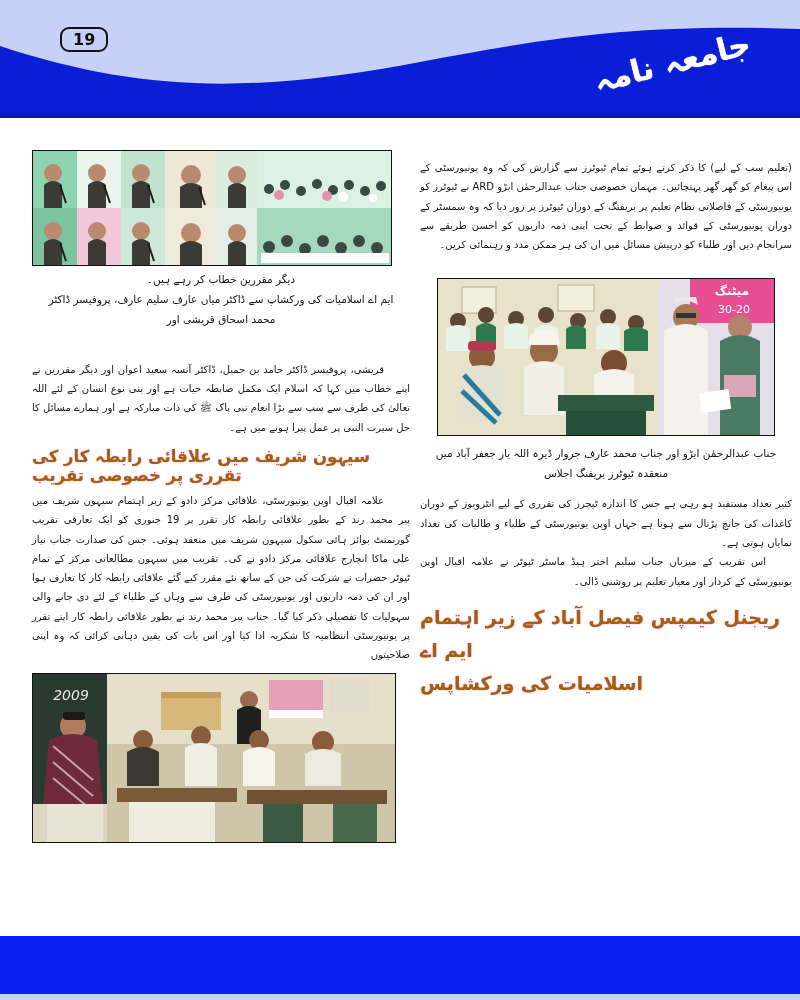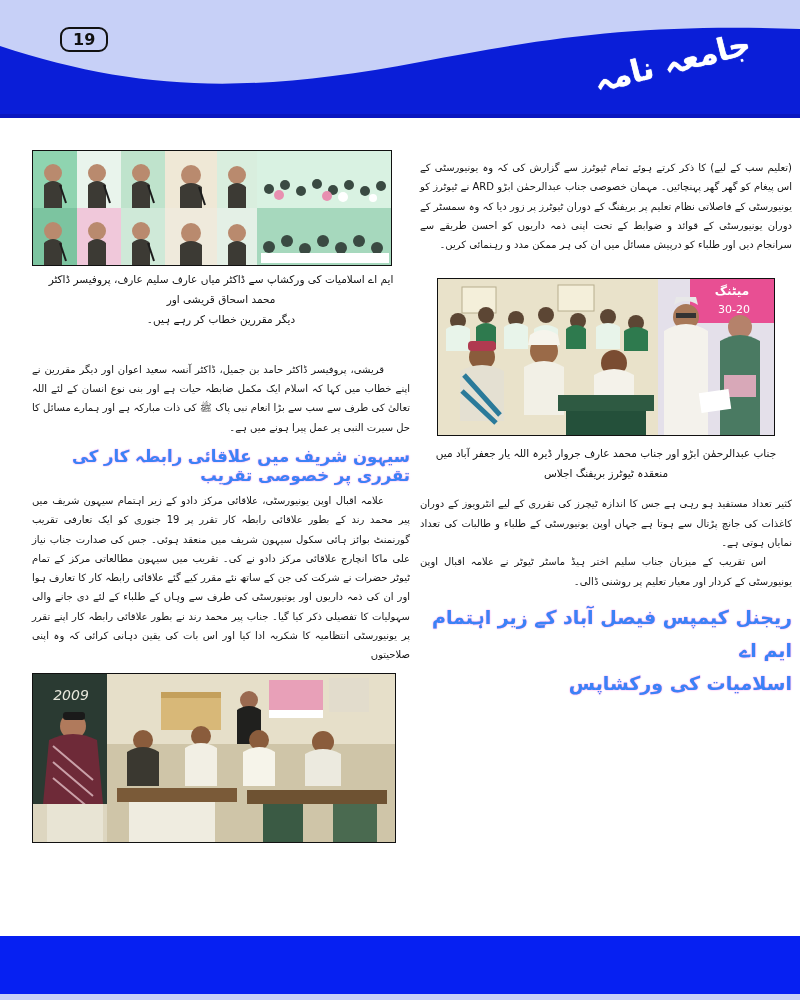--- a/index.html
+++ b/index.html
@@ -22,22 +22,22 @@
   
   .urdu{direction:rtl;text-align:justify;color:#141414;font-size:10px;line-height:1.93;}
   .indent{text-indent:26px;}
   #left-col{position:absolute;left:32px;top:150px;width:378px;}
   #right-col{position:absolute;left:420px;top:158px;width:372px;}
 
   .photo-frame{border:1.5px solid #111;background:#cfe8da;display:block;}
   .caption{direction:rtl;text-align:center;font-size:10.5px;line-height:1.9;
     color:#111;margin:4px 10px 0 10px;}
 
-  .heading-magenta{direction:rtl;text-align:right;font-weight:bold;
-    color:#3b82f6;text-shadow:0 0 2px #ffb3f2, 0 0 1px #ff8ae8;}
+  .heading-magenta{direction:rtl;text-align:left;font-weight:bold;
+    color:#a16207;text-shadow:0 0 2px #ffb3f2, 0 0 1px #ff8ae8;}
   #left-heading{font-size:16.5px;margin:10px 0 6px 0;}
   #right-heading{font-size:19px;line-height:1.75;margin:10px 0 6px 0;}
 
   .spacer-sm{height:6px;}
 </style>
 </head>
 <body>
 
 <div id="page">
 
@@ -129,22 +129,22 @@
         </g>
         <g fill="#ffffff">
           <circle cx="310" cy="46" r="5"></circle>
             <circle cx="340" cy="47" r="4"></circle>
           <rect x="228" y="102" width="128" height="10"></rect>
         </g>
       </g>
     </svg>
 
     <div class="caption">
+      <div>دیگر مقررین خطاب کر رہے ہیں۔</div>
       <div>ایم اے اسلامیات کی ورکشاپ سے ڈاکٹر میاں عارف سلیم عارف، پروفیسر ڈاکٹر محمد اسحاق قریشی اور</div>
-      <div>دیگر مقررین خطاب کر رہے ہیں۔</div>
     </div>
 
     <div class="spacer-sm"></div>
     <p class="urdu indent" style="margin:24px 0 0 0;">قریشی، پروفیسر ڈاکٹر حامد بن جمیل، ڈاکٹر آنسہ سعید اعوان اور دیگر مقررین نے اپنے خطاب میں کہا کہ اسلام ایک مکمل ضابطہ حیات ہے اور بنی نوع انسان کے لئے اللہ تعالیٰ کی طرف سے سب سے بڑا انعام نبی پاک ﷺ کی ذات مبارکہ ہے اور ہمارے مسائل کا حل سیرت النبی پر عمل پیرا ہونے میں ہے۔</p>
 
     <div class="heading-magenta" id="left-heading">سیہون شریف میں علاقائی رابطہ کار کی تقرری پر خصوصی تقریب</div>
 
     <p class="urdu indent" style="margin:0 0 8px 0;">علامہ اقبال اوپن یونیورسٹی، علاقائی مرکز دادو کے زیر اہتمام سیہون شریف میں پیر محمد رند کے بطور علاقائی رابطہ کار تقرر پر 19 جنوری کو ایک تعارفی تقریب گورنمنٹ بوائز ہائی سکول سیہون شریف میں منعقد ہوئی۔ جس کی صدارت جناب نیاز علی ماکا انچارج علاقائی مرکز دادو نے کی۔ تقریب میں سیہون مطالعاتی مرکز کے تمام ٹیوٹر حضرات نے شرکت کی جن کے ساتھ نئے مقرر کیے گئے علاقائی رابطہ کار کا تعارف ہوا اور ان کی ذمہ داریوں اور یونیورسٹی کی طرف سے وہاں کے طلباء کے لئے دی جانے والی سہولیات کا تفصیلی ذکر کیا گیا۔ جناب پیر محمد رند نے بطور علاقائی رابطہ کار اپنے تقرر پر یونیورسٹی انتظامیہ کا شکریہ ادا کیا اور اس بات کی یقین دہانی کرائی کہ وہ اپنی صلاحیتوں</p>
 
     <svg class="photo-frame" width="362" height="168" viewBox="0 0 362 168">

